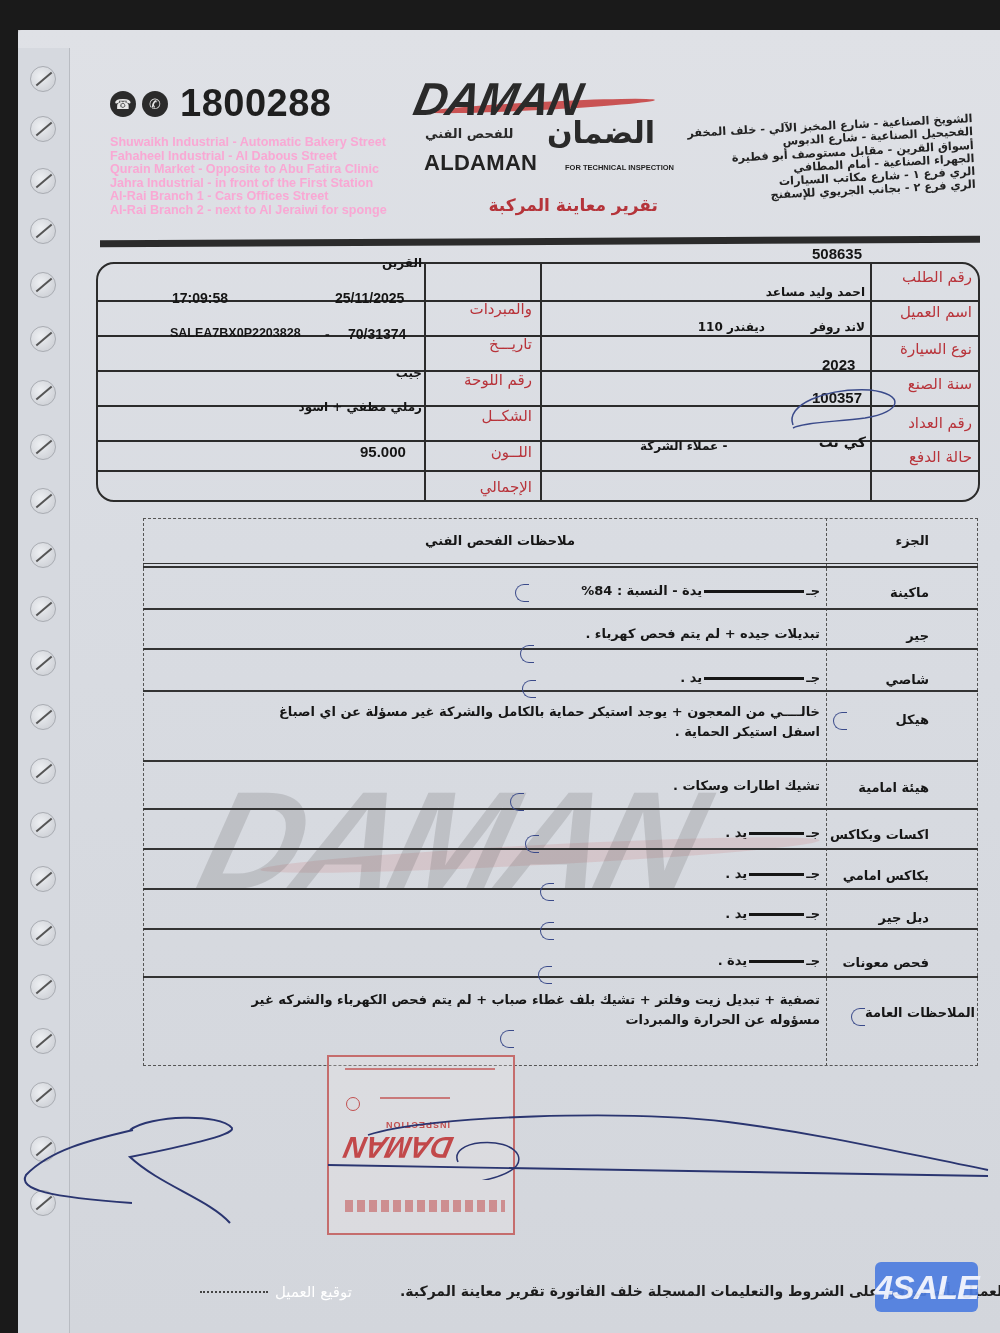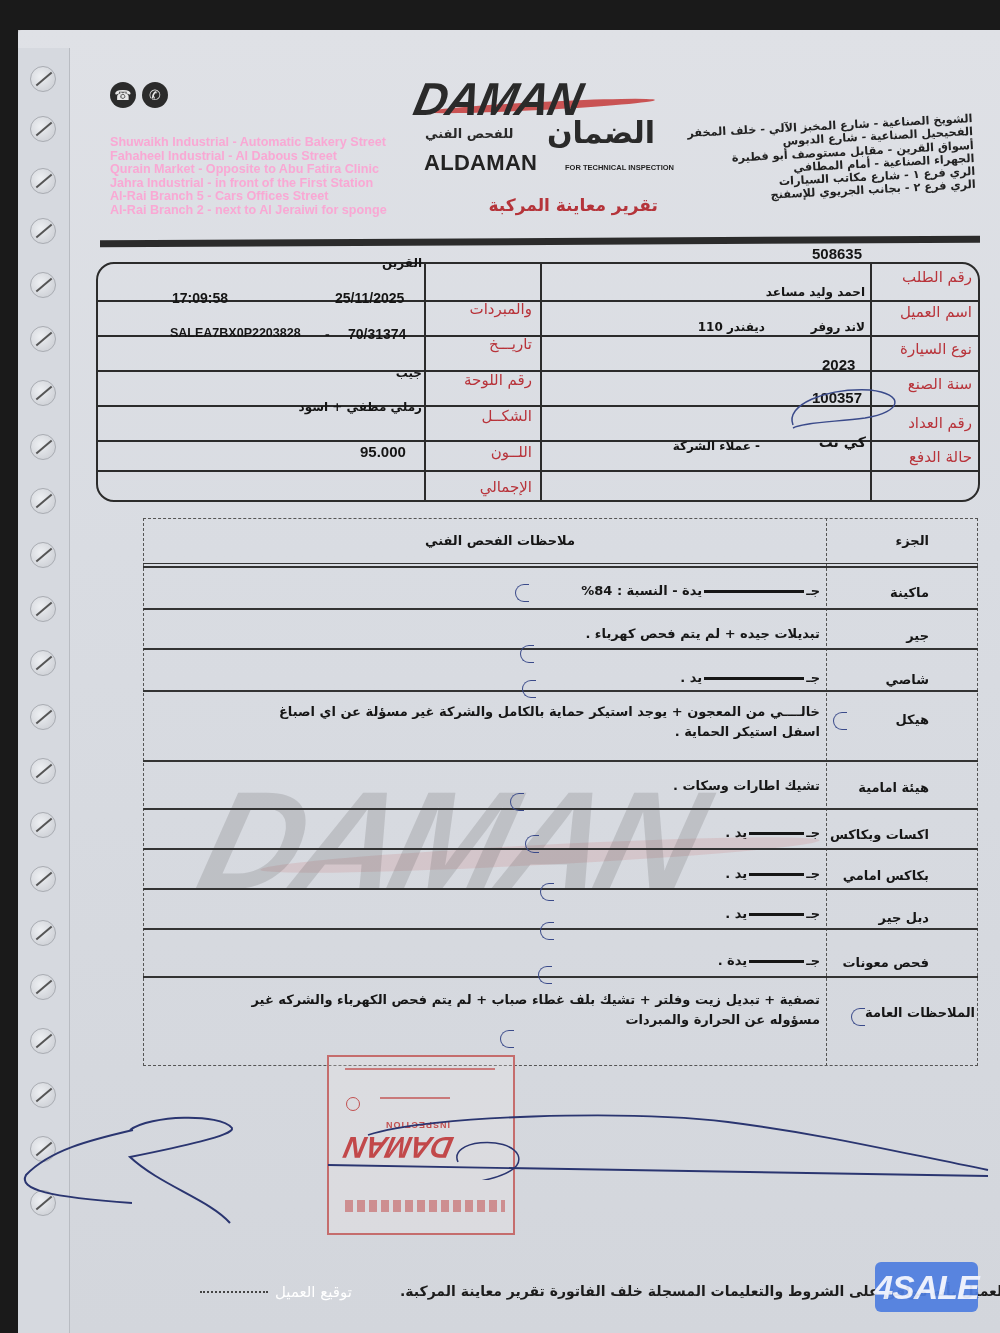--- a/index.html
+++ b/index.html
@@ -154,28 +154,29 @@
   <div class="hole" style="top:926px"></div>
   <div class="hole" style="top:980px"></div>
   <div class="hole" style="top:1034px"></div>
   <div class="hole" style="top:1088px"></div>
   <div class="hole" style="top:1142px"></div>
 </div>
 
 <div class="phone-row">
   <span class="circle-icon">☎</span>
   <span class="circle-icon">✆</span>
+  <span class="phone-number">1800288</span>
 </div>
 
 <div class="branches-en">
   <div>Shuwaikh Industrial - Automatic Bakery Street</div>
   <div>Fahaheel Industrial - Al Dabous Street</div>
   <div>Qurain Market - Opposite to Abu Fatira Clinic</div>
   <div>Jahra Industrial - in front of the First Station</div>
-  <div>Al-Rai Branch 5 - Cars Offices Street</div>
+  <div>Al-Rai Branch 1 - Cars Offices Street</div>
   <div>Al-Rai Branch 2 - next to Al Jeraiwi for sponge</div>
 </div>
 
 <div class="logo">
   <span class="logo-swoosh"></span>
   <span class="logo-daman">DAMAN</span>
 </div>
 <div class="logo-ar-big">الضمان</div>
 <div class="logo-ar-small">للفحص الفني</div>
 <div class="logo-aldaman">ALDAMAN</div>
@@ -211,21 +212,21 @@
 <div class="label-red" style="left:880px; top:414px; width:92px">رقم العداد</div>
 <div class="label-red" style="left:880px; top:448px; width:92px">حالة الدفع</div>
 
 <div class="val" style="left:812px; top:245px; font-size:15px">508635</div>
 <div class="val-ar" style="left:745px; top:285px; width:120px; text-align:right">احمد وليد مساعد</div>
 <div class="val-ar" style="left:790px; top:320px; width:75px; text-align:right">لاند روفر</div>
 <div class="val-ar" style="left:670px; top:320px; width:95px; text-align:right">ديفندر 110</div>
 <div class="val" style="left:822px; top:356px; font-size:15px">2023</div>
 <div class="val" style="left:812px; top:389px; font-size:15px">100357</div>
 <div class="val-ar" style="left:800px; top:434px; width:66px; text-align:right; font-size:14px">كي نت</div>
-<div class="val-ar" style="left:640px; top:439px; width:120px; text-align:right">- عملاء الشركة</div>
+<div class="val-ar" style="left:640px; top:439px; width:120px; text-align:left">- عملاء الشركة</div>
 
 <svg style="position:absolute; left:785px; top:380px" width="120" height="60">
   <path d="M8 45 C 0 25, 40 8, 85 10 C 120 14, 118 32, 80 38 C 50 42, 20 42, 8 48" stroke="#3a4a8a" stroke-width="1.5" fill="none"></path>
 </svg>
 
 <div class="label-red" style="left:432px; top:300px; width:100px">والمبردات</div>
 <div class="label-red" style="left:432px; top:335px; width:100px">تاريـــخ</div>
 <div class="label-red" style="left:432px; top:371px; width:100px">رقم اللوحة</div>
 <div class="label-red" style="left:432px; top:407px; width:100px">الشكــل</div>
 <div class="label-red" style="left:432px; top:443px; width:100px">اللــون</div>

